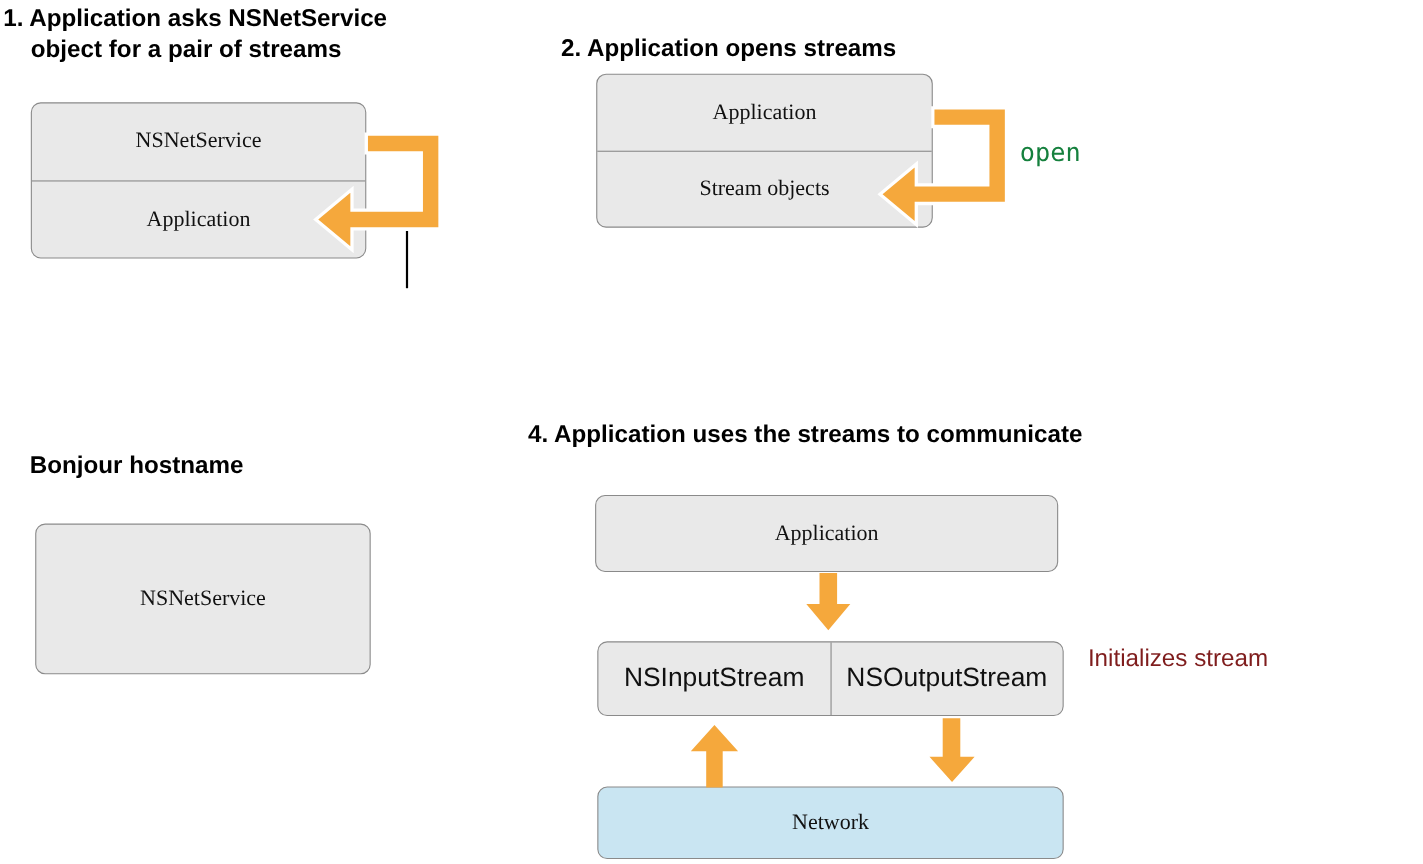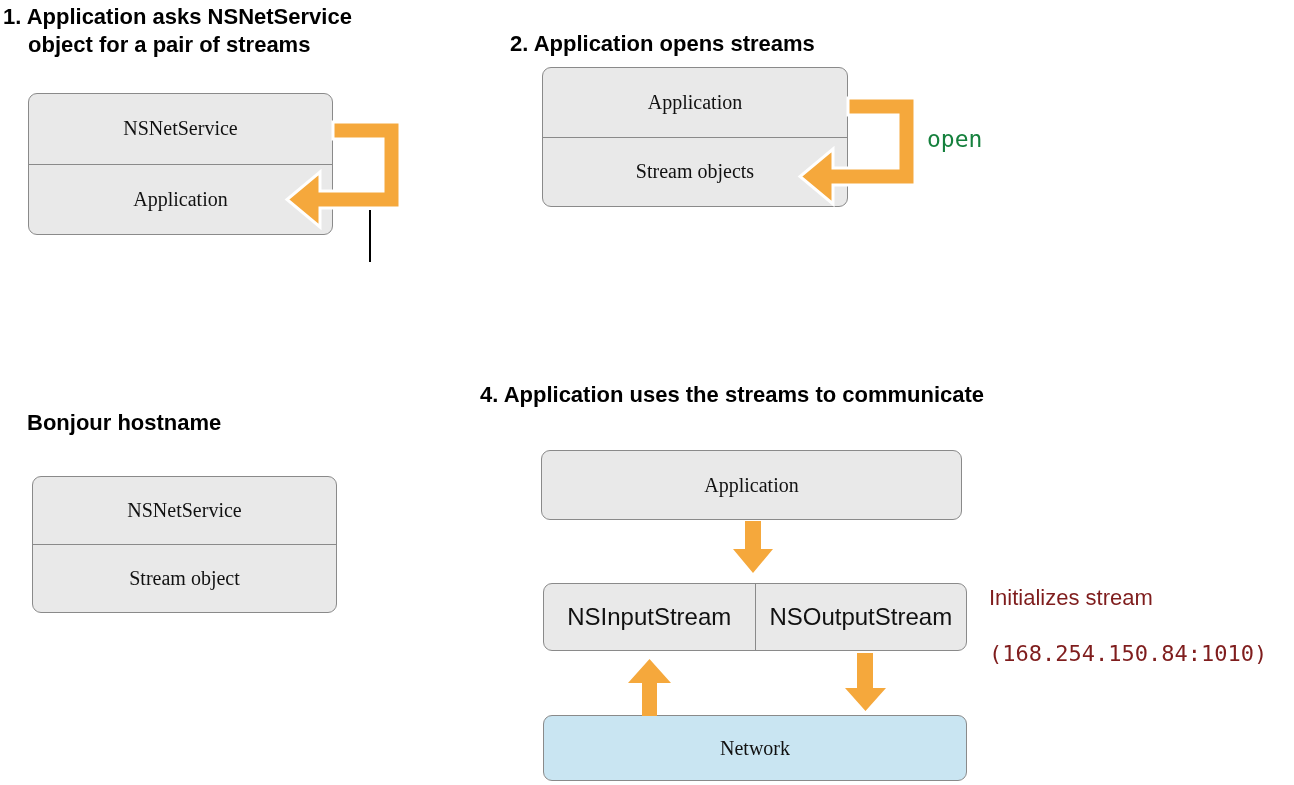--- a/index.html
+++ b/index.html
@@ -72,42 +72,40 @@
     <div class="row">Application</div>
     <div class="row">Stream objects</div>
   </div>
 
   <div class="arrow-label mono" style="left:927px;top:126px;">open</div>
 
   <div class="heading" style="left:2px;top:381px;width:380px;"><br><span>Bonjour hostname</span></div>
 
   <div class="obox" style="left:32px;top:476px;width:305px;height:137px;">
     <div class="row">NSNetService</div>
-    <div class="row">Stream object</div>
   </div>
 
   <div class="heading" style="left:480px;top:381px;width:620px;">4. Application uses the streams to communicate</div>
 
   <div class="obox single" style="left:541px;top:450px;width:421px;height:70px;">
     <div class="row">Application</div>
   </div>
 
   <div class="obox cols" style="left:543px;top:583px;width:424px;height:68px;">
     <div class="col">NSInputStream</div>
     <div class="col">NSOutputStream</div>
   </div>
 
   <div class="obox single network" style="left:543px;top:715px;width:424px;height:66px;">
     <div class="row">Network</div>
   </div>
 
   <div class="note" style="left:989px;top:584px;width:305px;">
     <span>Initializes stream</span><br>
     <br>
-    <span class="mono">(168.254.150.84:1010)</span>
   </div>
 
   <svg id="arrow-overlay" viewBox="0 0 1294 785">
 
     <path class="loop-arrow" d="M 333 122 H 400 V 208 H 320 V 227 L 287 199.5 L 320 172 V 191 H 383 V 139 H 333 Z"></path>
 
     <line class="callout-line" x1="370" y1="210" x2="370" y2="262"></line>
 
     <path class="loop-arrow" d="M 848 98 H 915 V 185 H 833 V 204 L 800 176.5 L 833 149 V 168 H 898 V 115 H 848 Z"></path>
 

